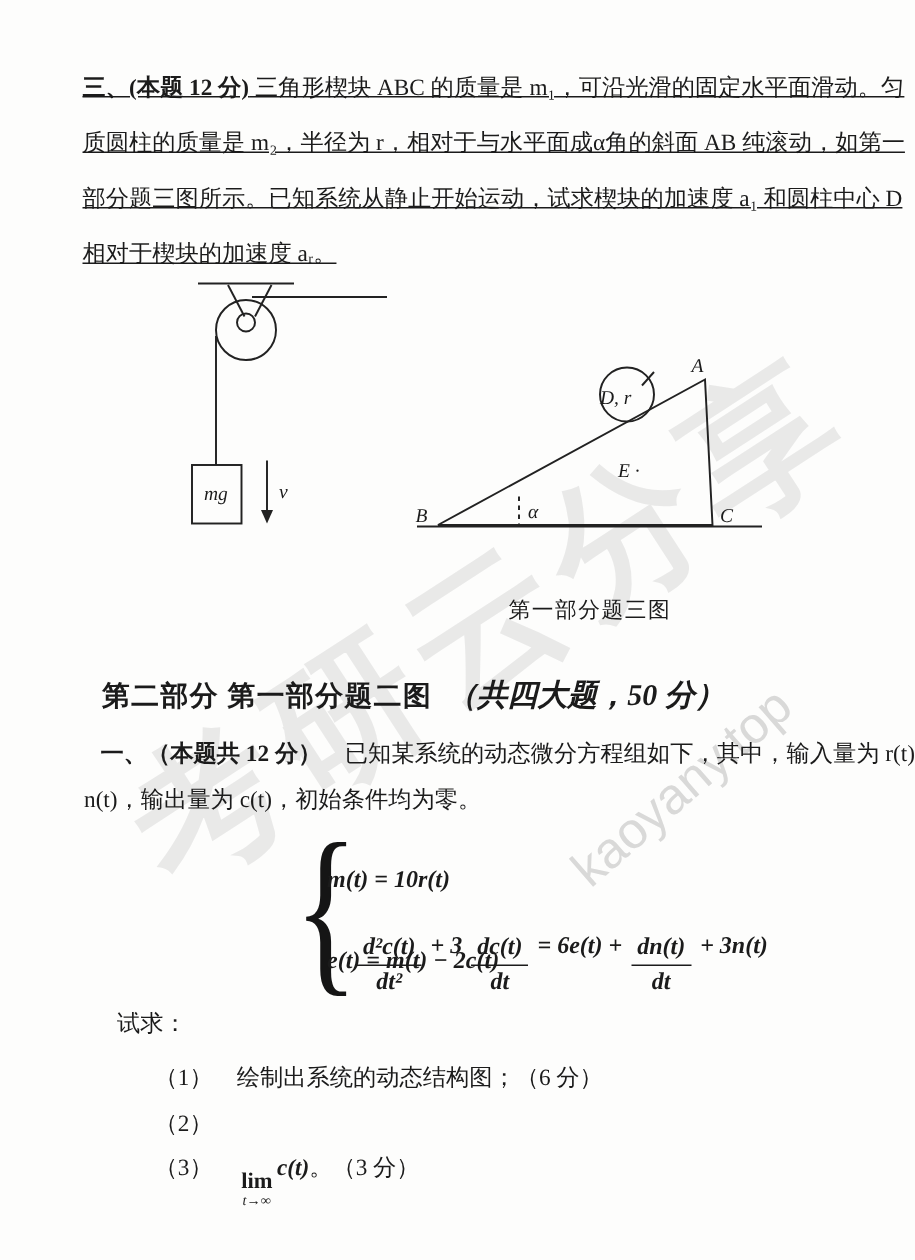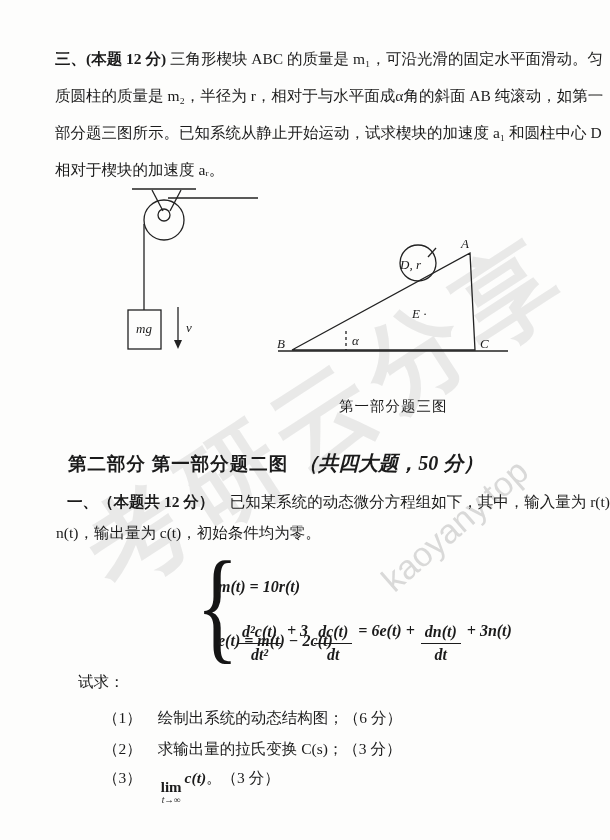--- a/index.html
+++ b/index.html
@@ -6,21 +6,21 @@
   .page{position:relative;width:610px;height:840px;margin:0 auto;background:#fdfdfc;
         font-family:"Liberation Serif","DejaVu Serif",serif;color:#1b1b1b;overflow:hidden;}
   .blk{position:absolute;z-index:1;}
   .wm{position:absolute;z-index:0;white-space:nowrap;pointer-events:none;}
   .wm-cjk{left:28px;top:348px;width:600px;text-align:center;font-size:100px;font-weight:bold;
           letter-spacing:10px;color:#bdbdbd;opacity:.30;transform:rotate(-33deg);}
   .wm-latin{left:322px;top:506px;width:266px;text-align:center;font-size:34px;color:#c6c6c6;opacity:.65;
             transform:rotate(-41deg);font-family:"Liberation Sans","DejaVu Sans",sans-serif;}
   .b{font-weight:bold;}
   .p3{left:55px;top:40px;width:520px;font-size:15.5px;}
-  .p3 .ln{height:37px;line-height:37px;white-space:nowrap;}
+  .p3 .ln{height:37px;line-height:37px;white-space:nowrap;text-decoration:underline;}
   .cap{font-size:14.5px;letter-spacing:1px;}
   .sec-title{left:68px;top:450px;white-space:nowrap;}
   .sec-title .t1{font-size:18.5px;letter-spacing:1px;}
   .sec-title .t2{font-size:20px;margin-left:10px;font-style:italic;}
   .intro{font-size:15.5px;white-space:nowrap;}
   .brace{left:196px;top:544px;font-size:124px;line-height:1;font-weight:400;color:#151515;
          transform:scaleX(.72);transform-origin:left center;}
   .math{font-family:"Liberation Serif","DejaVu Serif",serif;font-style:italic;font-weight:bold;}
   .eqrow{position:absolute;left:218px;font-size:16px;white-space:nowrap;}
   .eqrow3{display:flex;align-items:flex-start;gap:6px;margin-left:20px;}
@@ -116,21 +116,20 @@
   </div>
 
   <div class="blk ask">试求：</div>
 
   <div class="item blk" style="top:708px;">
     <span>（1）</span>
     <span>绘制出系统的动态结构图；（6 分）</span>
   </div>
   <div class="item blk" style="top:739px;">
     <span>（2）</span>
-    <span>求输出量的拉氏变换 C(s)；（3 分）</span>
   </div>
   <div class="item blk" style="top:768px;">
     <span>（3）</span>
     <span>
       <span class="limwrap">
           <span class="limtop">lim</span>
           <span class="limsub">t→∞</span>
         </span><span class="mi">c(t)</span><span>。（3 分）</span>
     </span>
   </div>

